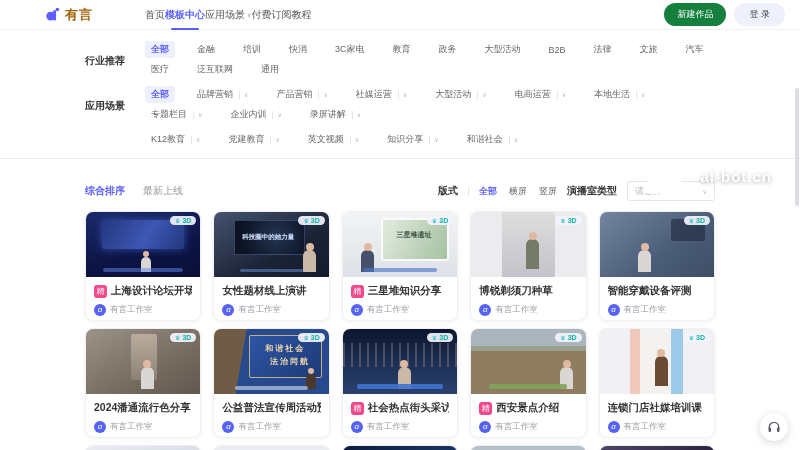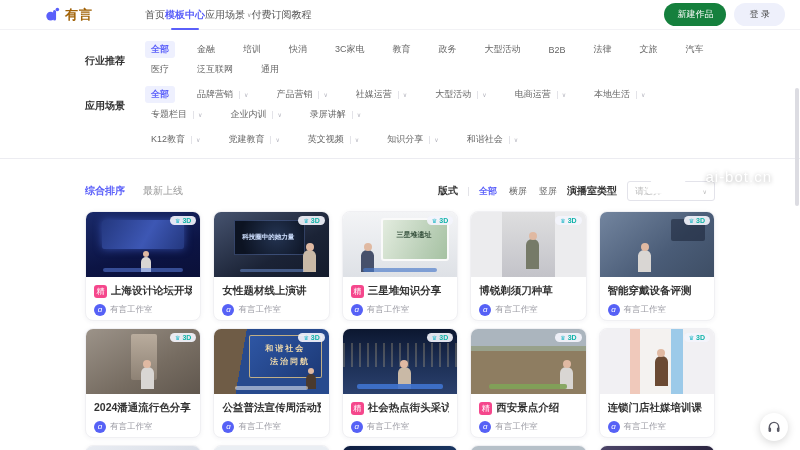--- a/index.html
+++ b/index.html
@@ -143,21 +143,21 @@
   .t14::after{bottom:5px;left:18%;right:18%;height:4px;border-radius:2px;background:rgba(255,255,255,.5);z-index:2}
 
   .t15{background:linear-gradient(140deg,#4c4468,#2d2742 58%,#241f36)}
   .t15::before{right:7%;top:12%;width:44%;height:56%;border:2px solid #15121f;border-radius:2px;
     background:linear-gradient(130deg,#2f6ef0 0 30%,#ff8a50 60%,#ffd27a 85%)}
   .t15::after{bottom:5px;left:25%;right:25%;height:3px;border-radius:2px;background:rgba(255,255,255,.4);z-index:2}
 
   
   .wm{position:absolute;top:157px;right:28px;z-index:10;display:flex;align-items:center;gap:8px;
     color:#fff;text-shadow:0 1px 4px rgba(0,0,0,.35)}
-  .wm1{font-size:15px;font-weight:normal;letter-spacing:1px}
+  .wm1{font-size:15px;font-weight:bold;letter-spacing:1px}
   .wm2{font-size:21px;font-weight:bold;letter-spacing:2px}
 
   
   .fab{position:absolute;right:12px;bottom:9px;width:28px;height:28px;border-radius:50%;background:#fff;
     box-shadow:0 2px 8px rgba(0,0,0,.16);display:flex;align-items:center;justify-content:center;cursor:pointer;z-index:11}
   .sbthumb{position:absolute;right:1px;top:88px;width:4px;height:118px;border-radius:2px;background:#dcdce2;z-index:12}
 </style>
 </head>
 <body>
 

